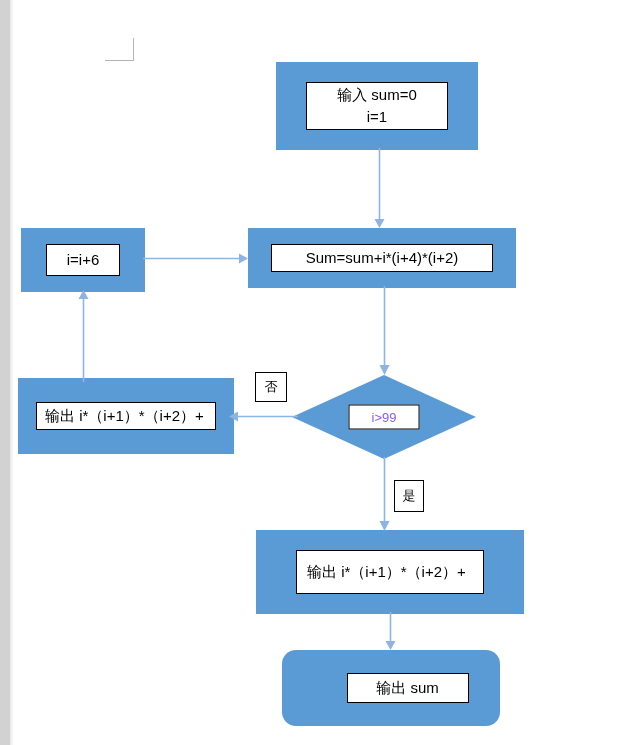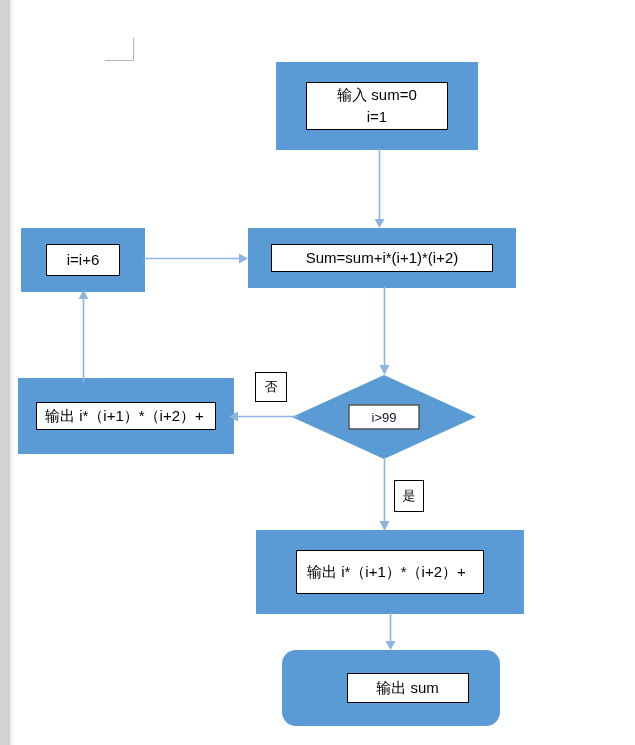--- a/index.html
+++ b/index.html
@@ -81,21 +81,21 @@
   }
   .diamond-label {
     position: absolute;
     left: 50%;
     top: 50%;
     transform: translate(-50%, -50%);
     background: #ffffff;
     border: 1px solid #000000;
     font-size: 13px;
     padding: 4px 22px;
-    color: #0f172a;
+    color: #8b5cf6;
     white-space: nowrap;
   }
 
   
   .branch-label {
     position: absolute;
     box-sizing: border-box;
     background: #ffffff;
     border: 1px solid #000000;
     font-size: 13px;
@@ -124,21 +124,21 @@
   <div class="node" style="left:276px; top:62px; width:202px; height:88px;">
     <div class="inner" style="width:142px; height:48px;">输入 sum=0
 i=1</div>
   </div>
 
   <div class="node" style="left:21px; top:228px; width:124px; height:64px;">
     <div class="inner" style="width:74px; height:32px;">i=i+6</div>
   </div>
 
   <div class="node" style="left:248px; top:228px; width:268px; height:60px;">
-    <div class="inner" style="width:222px; height:28px;">Sum=sum+i*(i+1)*(i+2)</div>
+    <div class="inner" style="width:222px; height:28px;">Sum=sum+i*(i+4)*(i+2)</div>
   </div>
 
   <div class="node" style="left:18px; top:378px; width:216px; height:76px;">
     <div class="inner" style="width:180px; height:28px; justify-content:flex-start; padding-left:8px;">输出 i*（i+1）*（i+2）+</div>
   </div>
 
   <div class="diamond-wrap" style="left:292px; top:375px; width:184px; height:84px;">
     <svg class="diamond-shape" viewBox="0 0 184 84" preserveAspectRatio="none">
       <polygon points="92,0 184,42 92,84 0,42" fill="#5B9BD5"></polygon>
     </svg>

